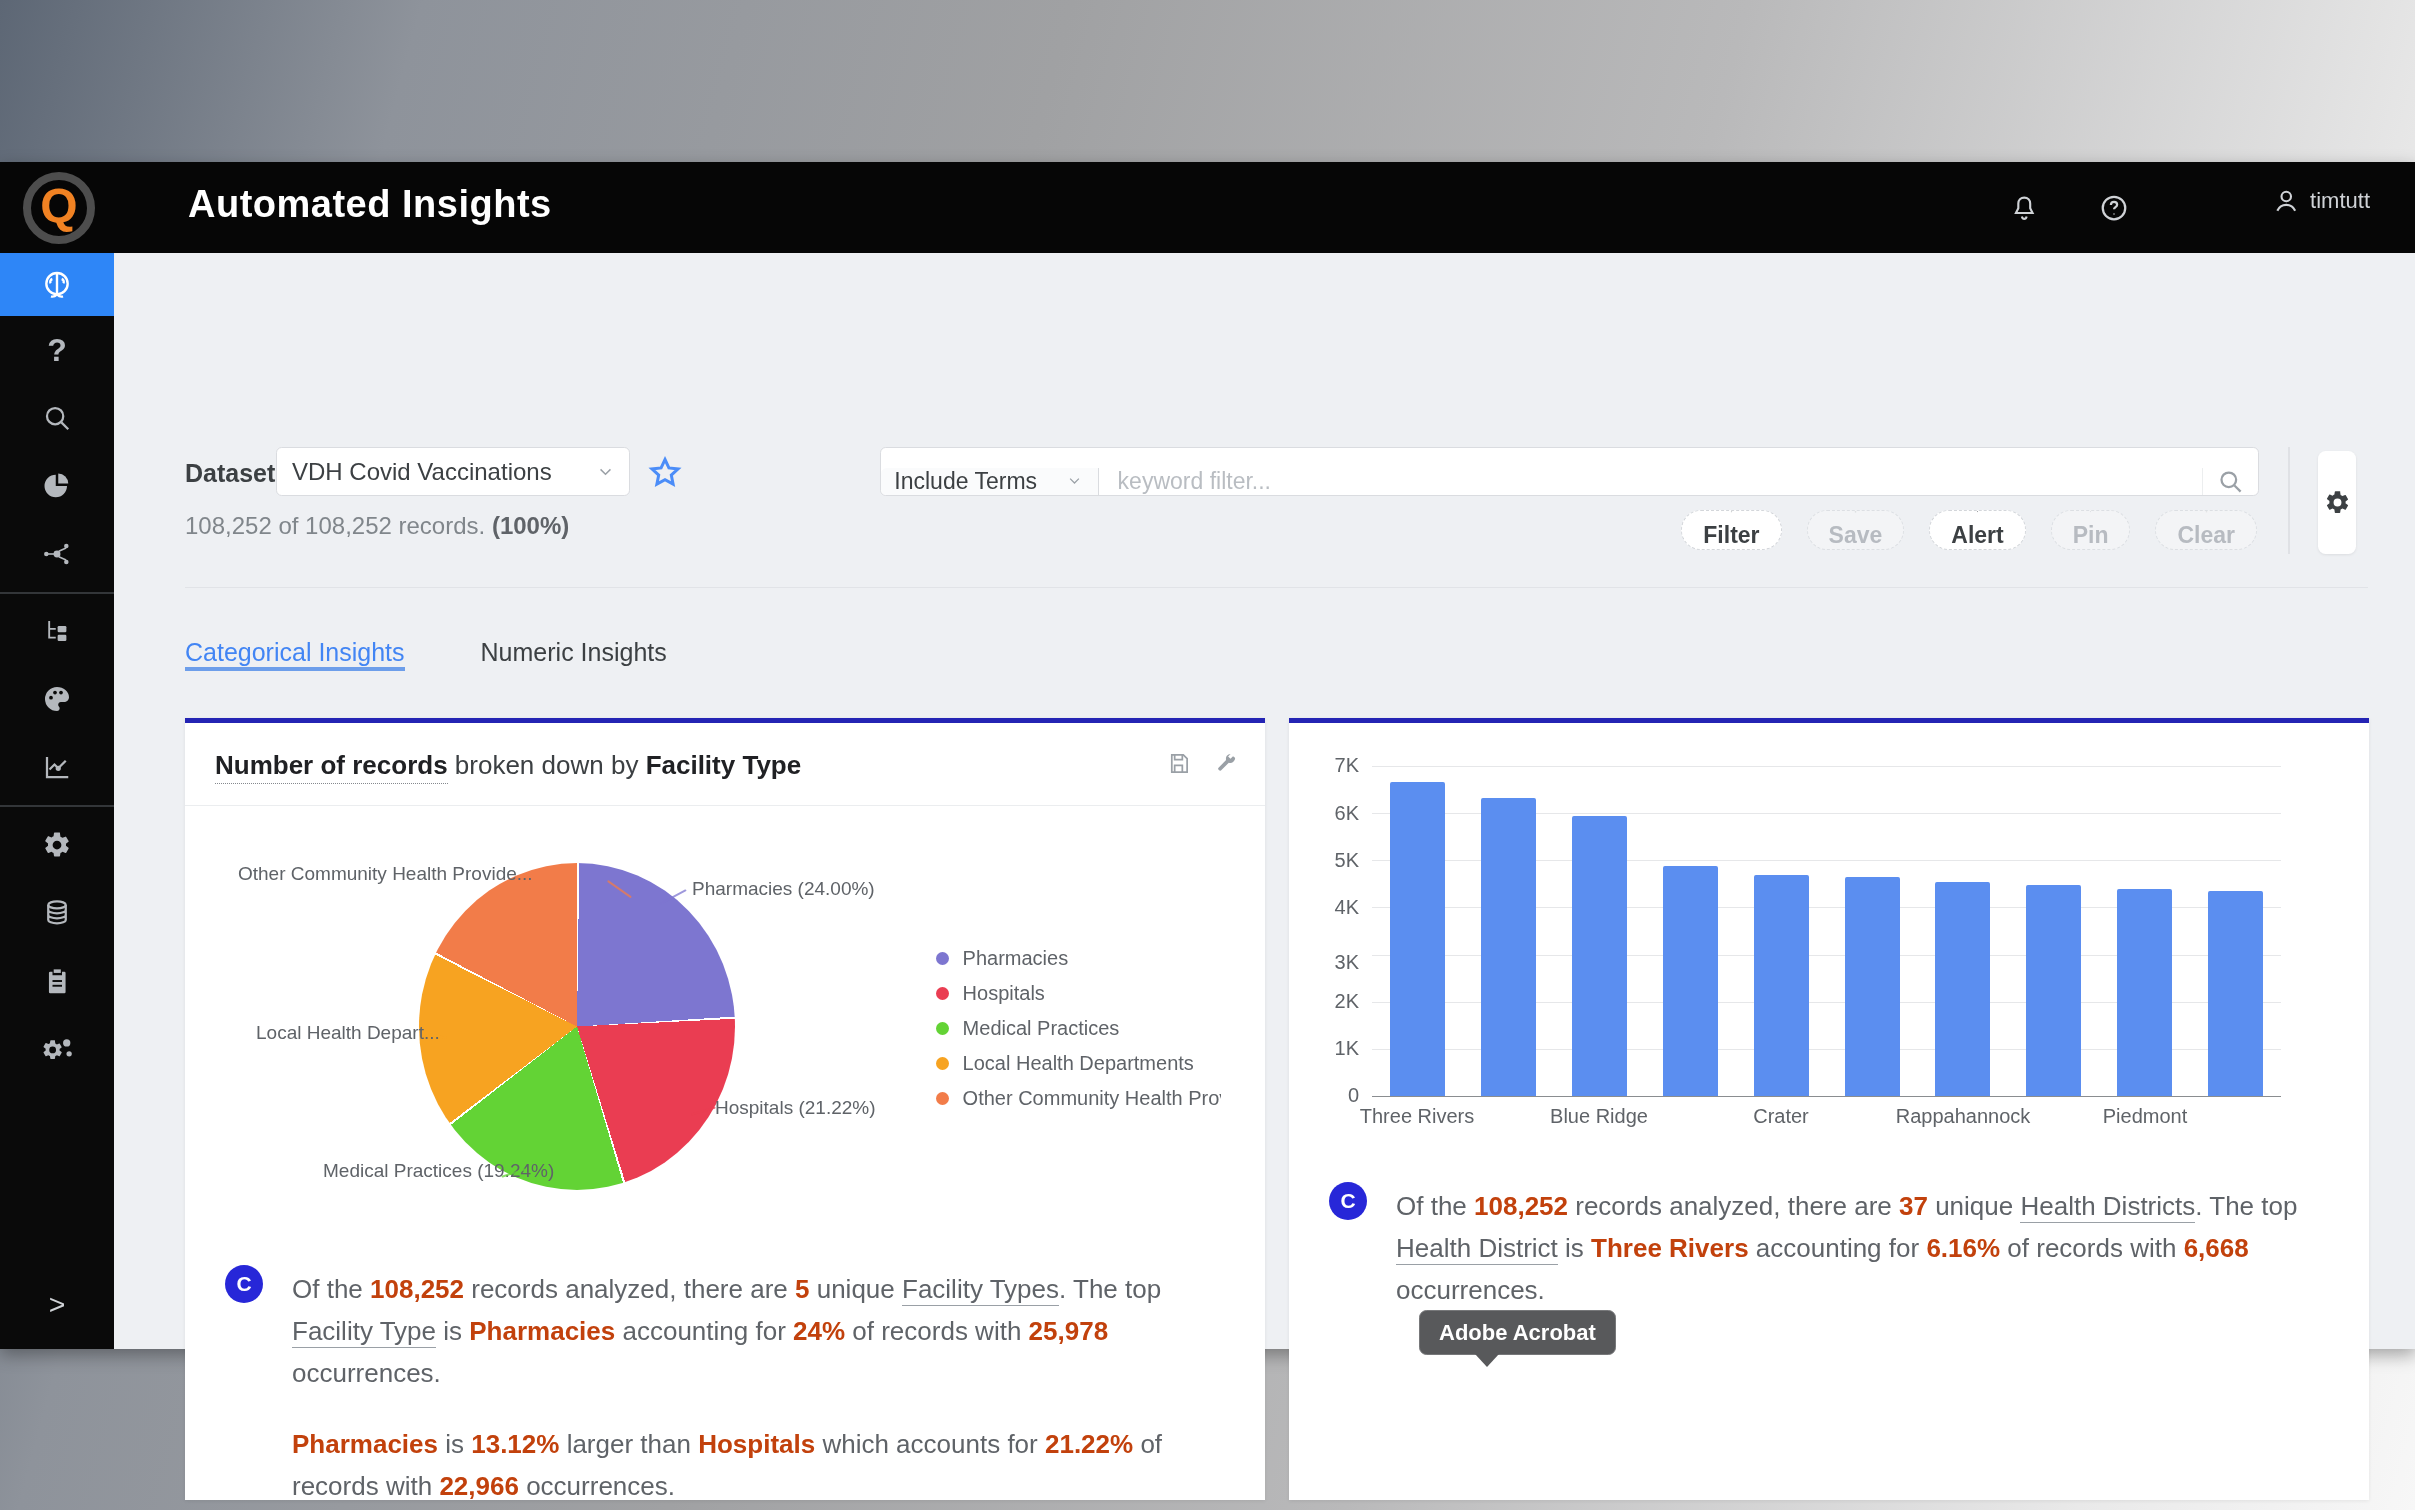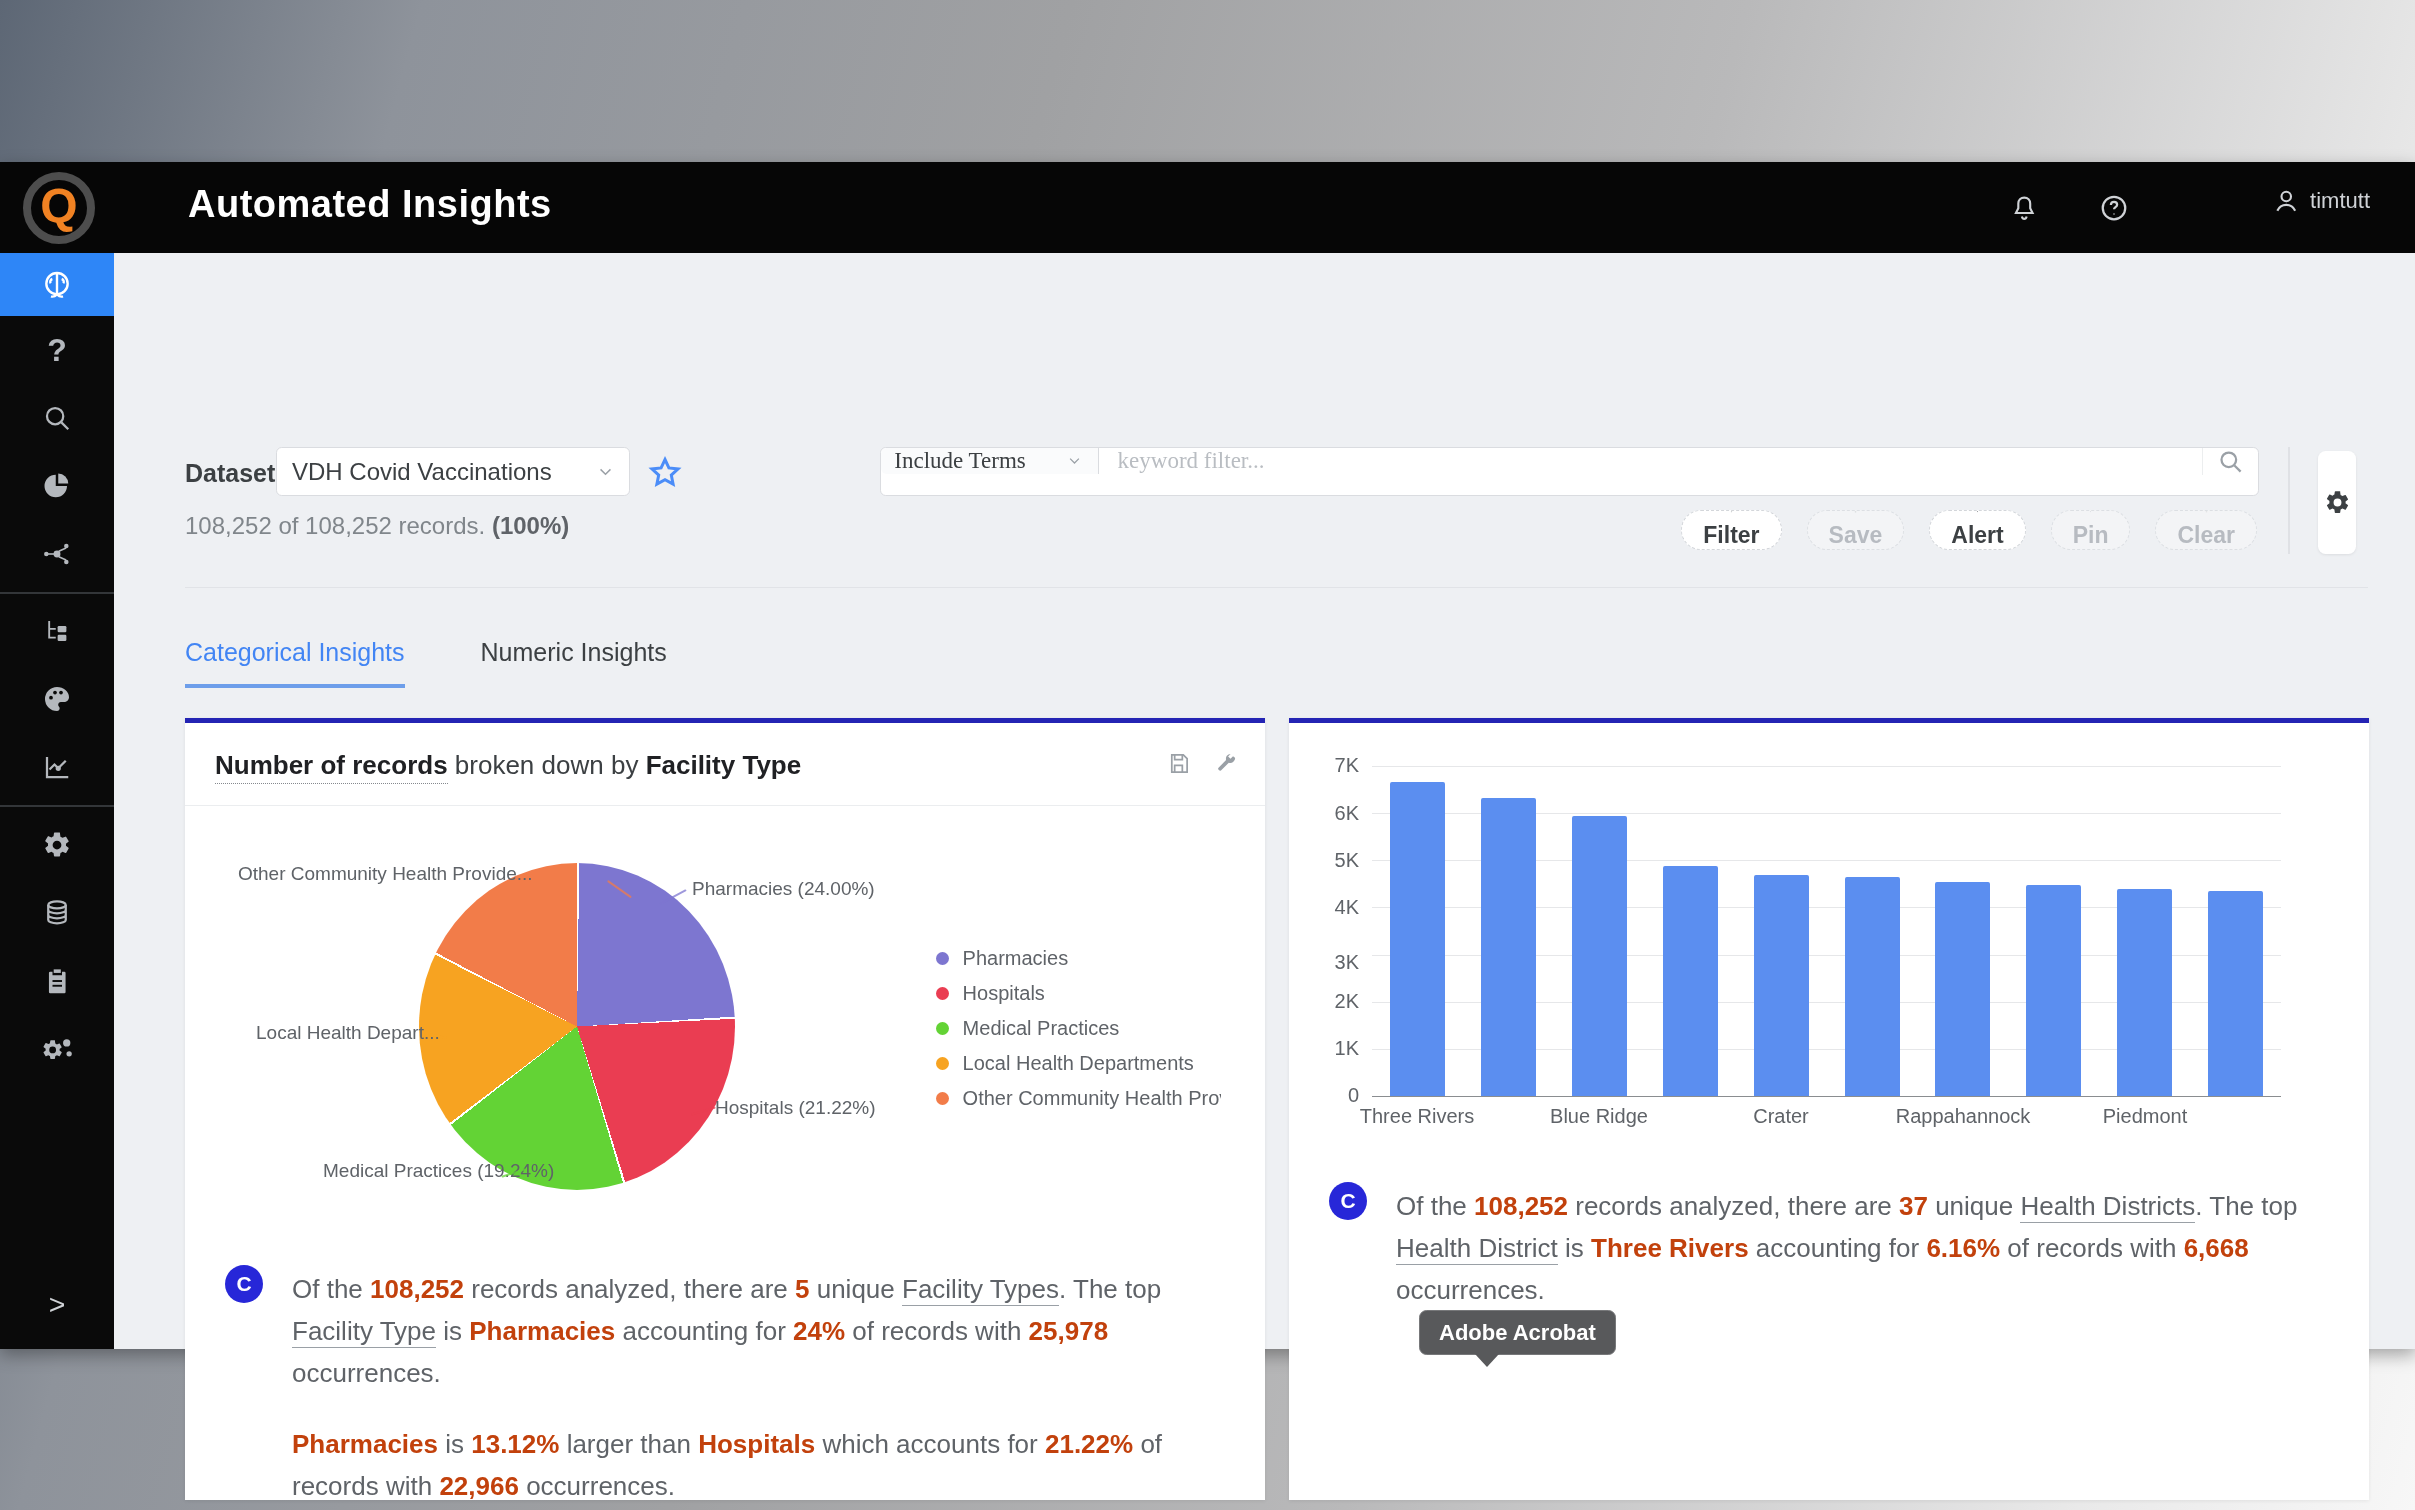--- a/index.html
+++ b/index.html
@@ -29,39 +29,39 @@
   
   .lbl{position:absolute;color:#3c4043;font-weight:bold;font-size:25px;}
   #dataset-select{position:absolute;left:276px;top:285px;width:354px;height:49px;background:#fff;border:1px solid #dadce0;border-radius:5.7px;box-sizing:border-box;display:flex;align-items:center;justify-content:space-between;padding:0 15px;}
   #dataset-select .val{font-size:24px;color:#3c4043;}
   .chev{width:17px;height:17px;}
   .chev svg{stroke:#9aa0a6;fill:none;stroke-width:2;}
   #fav-star{position:absolute;left:647px;top:293px;width:36px;height:36px;}
   #fav-star svg{stroke:#4b8df8;fill:none;stroke-width:2;}
   #records-line{position:absolute;left:185px;top:350px;font-size:24px;color:#80868b;}
   #records-line b{color:#5f6368;}
-  #filter-group{position:absolute;left:880px;top:285px;width:1379px;height:49px;background:#fff;border:1px solid #dadce0;border-radius:5.7px;box-sizing:border-box;display:flex;align-items:flex-start;font-family:Liberation Serif, serif;}
+  #filter-group{position:absolute;left:880px;top:285px;width:1379px;height:49px;background:#fff;border:1px solid #dadce0;border-radius:5.7px;box-sizing:border-box;display:flex;align-items:flex-end;}
   #terms-select{width:190px;border-right:1px solid #dadce0;display:flex;align-items:center;justify-content:space-between;padding:0 13.3px;background:#fafbfc;border-radius:5.7px 0 0 5.7px;}
   #terms-select .val{font-size:23px;color:#3c4043;}
   #kw-input{flex:1;border:0;outline:none;font-size:23px;color:#3c4043;padding:0 19px;font-family:inherit;background:transparent;}
   #kw-input::placeholder{color:#b9bdc2;}
   #search-btn{width:55px;display:flex;align-items:center;justify-content:center;border-left:1px solid #eceeef;}
   #search-btn svg{stroke:#9aa0a6;fill:none;stroke-width:2;}
   #vdiv{position:absolute;left:2288px;top:285px;width:1.9px;height:107px;background:#dfe1e5;}
   #gear-panel{position:absolute;left:2318px;top:289px;width:38px;height:103px;background:#fff;border-radius:7.6px;box-shadow:0 1px 2.9px rgba(0,0,0,.08);display:flex;align-items:center;justify-content:center;}
   #gear-panel svg{fill:#3c4043;}
   #btn-row{position:absolute;right:159px;top:348px;display:flex;gap:25px;}
   .pill{display:flex;align-items:center;gap:9.5px;height:38px;padding:0 21px;border-radius:21px;border:1.9px dashed #d3d6da;background:#fff;font-size:23px;color:#3c4043;font-weight:600;flex-direction:column;}
   .pill svg{fill:#3c4043;}
   .pill.disabled{color:#b7bbc1;background:#f3f4f6;border-color:#dcdfe3;}
   .pill.disabled svg{fill:#b7bbc1;}
   #toolbar-div{position:absolute;left:185px;top:425px;width:2183px;height:1px;background:#e1e3e7;}
   
   #tabs{position:absolute;left:185px;top:476px;display:flex;gap:76px;}
-  .tab{font-size:25px;color:#3c4043;padding-bottom:17px;}
+  .tab{font-size:25px;color:#3c4043;}
   .tab.active{color:#4285f4;border-bottom:4.8px solid #6d9eea;}
   
   .card{position:absolute;top:556px;width:1080px;height:782px;background:#fff;border-top:5.7px solid #2424b4;box-sizing:border-box;box-shadow:0 1px 3.8px rgba(0,0,0,.07);overflow:hidden;}
   #card-left{left:185px;} #card-right{left:1289px;}
   .card-hd{position:relative;height:82px;border-bottom:1px solid #ebedef;}
   .card-title{position:absolute;left:30px;top:27px;font-size:26px;color:#202124;}
   .card-title .tmain{font-weight:bold;border-bottom:1.9px dotted #85898e;padding-bottom:2.9px;}
   .card-title .tmid{color:#3c4043;}
   .card-title .tfield{font-weight:bold;}
   .card-icons{position:absolute;right:27px;top:28.5px;display:flex;gap:25px;}

